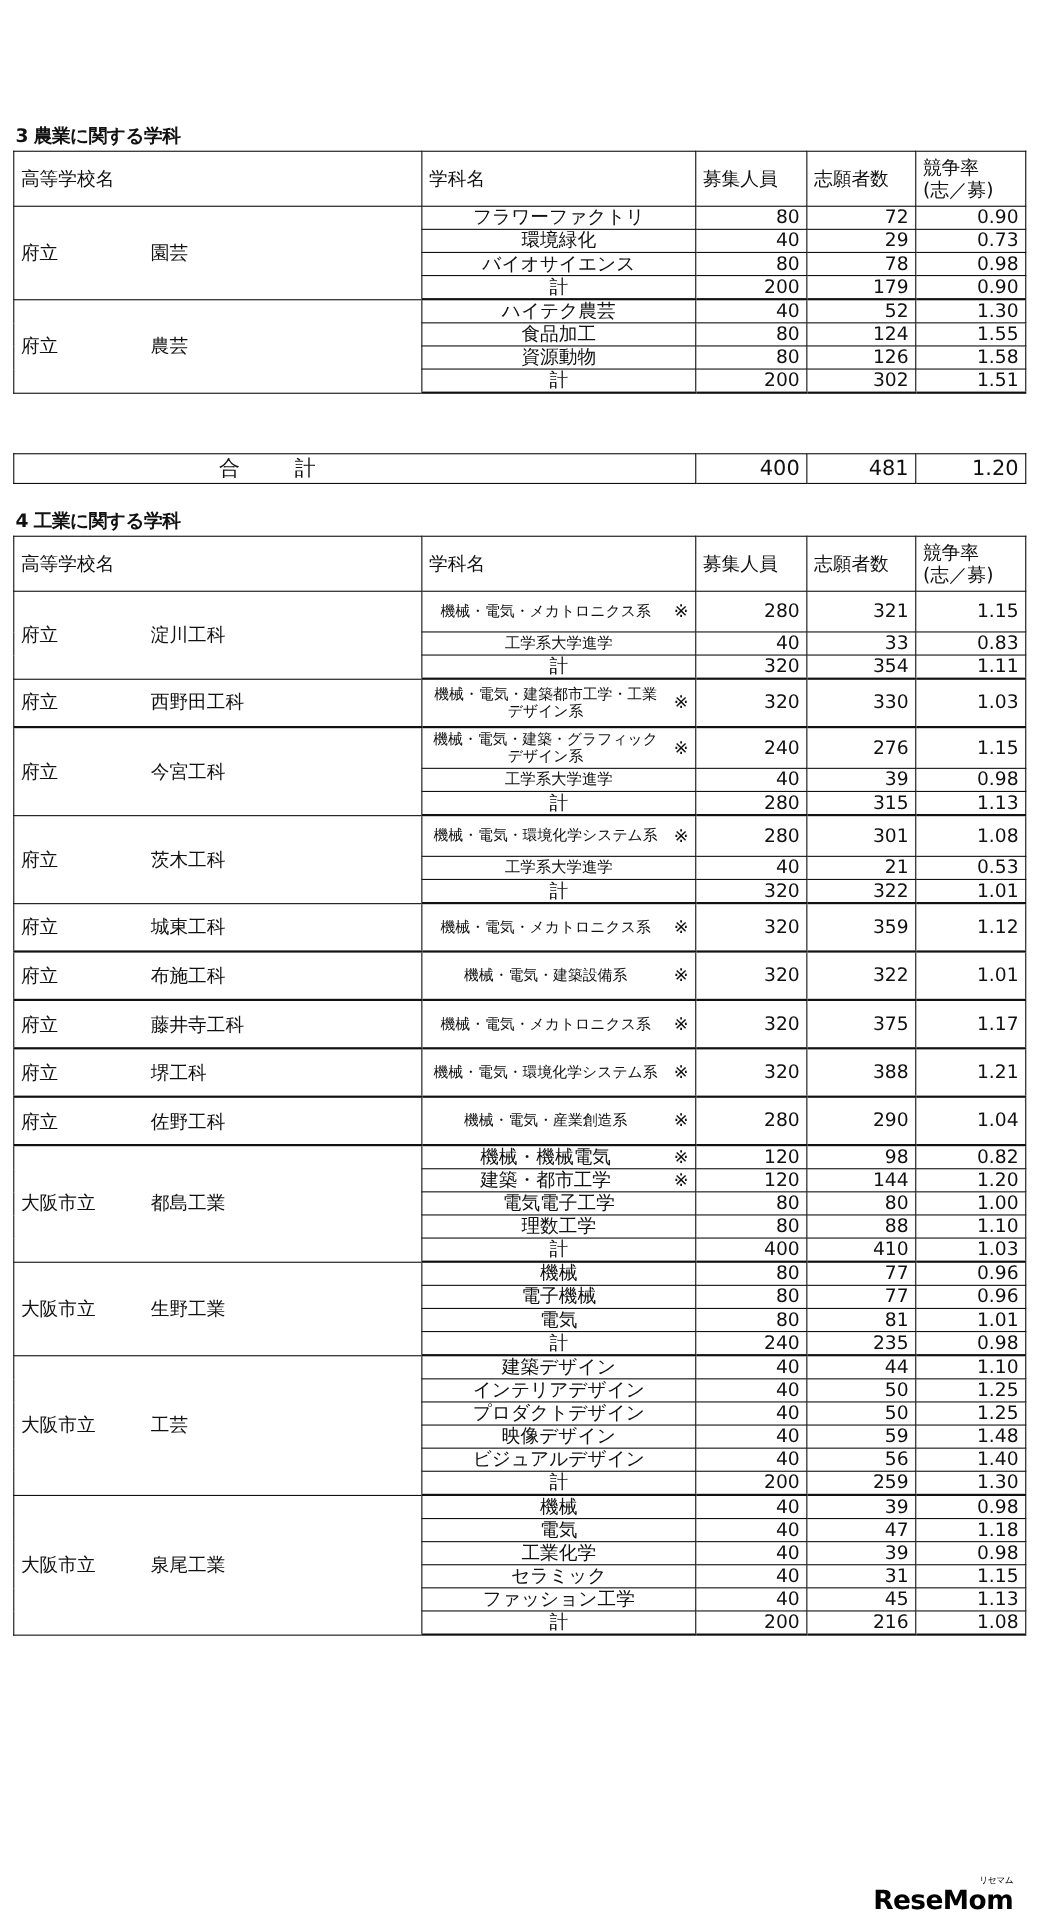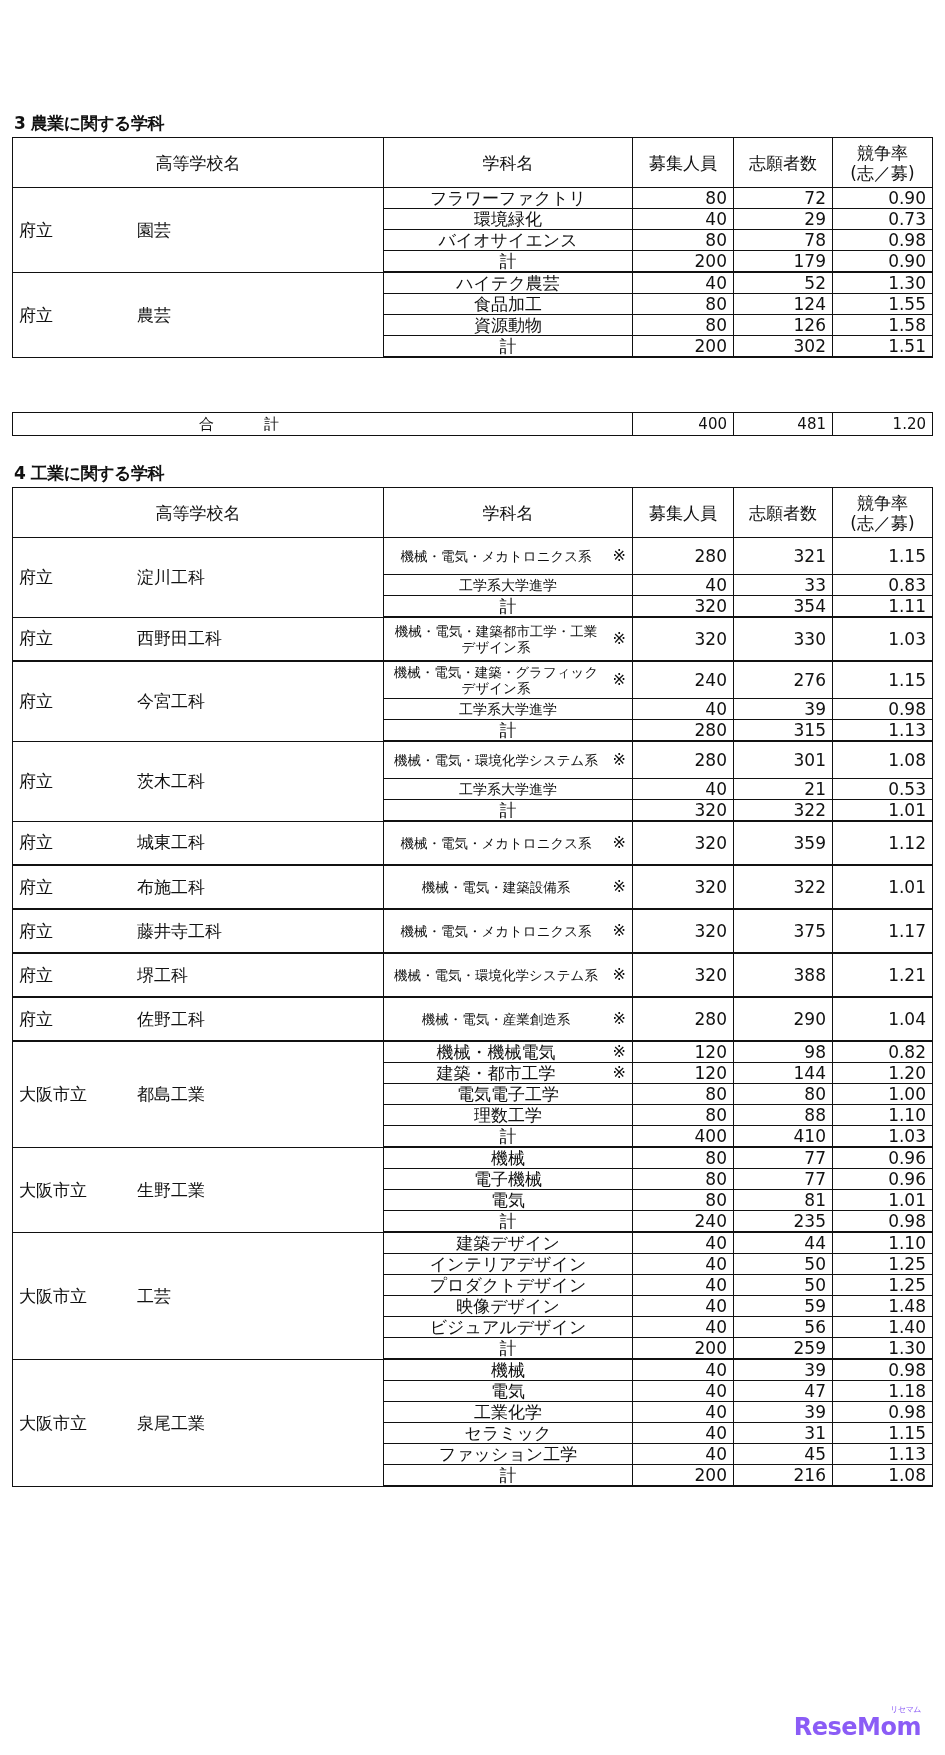--- a/index.html
+++ b/index.html
@@ -13,48 +13,48 @@
     letter-spacing: -0.5px;
   }
   table.grid {
     position: absolute; left: 12px; width: 920px;
     border-collapse: collapse; table-layout: fixed;
     font-size: 17px;
   }
   table.grid td, table.grid th {
     border: 1.5px solid #111; padding: 0 6px; overflow: hidden; white-space: nowrap;
   }
-  table.grid th { font-weight: normal; text-align: center; line-height: 20px; }
+  table.grid th { font-weight: normal; text-align: left; line-height: 20px; }
   col.c-school { width: 371px; }
   col.c-dept { width: 249px; }
   col.c-cap { width: 101px; }
   col.c-app { width: 99px; }
   col.c-rate { width: 100px; }
   td.school { vertical-align: middle; border-bottom-width: 2.5px; }
   .owner { display: inline-block; width: 118px; }
   .sname { display: inline-block; }
   td.num { text-align: right; }
   td.dept { text-align: center; padding-left: 3px; }
   td.dept.small { font-size: 13.5px; line-height: 16px; white-space: normal; position: relative; padding-right: 30px; }
   td.dept .mark { position: absolute; right: 6px; top: 50%; transform: translateY(-50%); font-size: 16px; }
   td.dept.sm1 { position: relative; padding-right: 30px; }
   td.total { text-align: center; padding-left: 60px; }
   tr.h22 td { height: 20px; line-height: 20px; }
   tr.h36 td { height: 36px; }
   tr.h44 td { height: 42px; }
   tr.last td { border-bottom-width: 2.5px; }
-  table.sumrow { position: absolute; left: 12px; top: 412px; width: 920px; border-collapse: collapse; table-layout: fixed; font-size: 15px; }
+  table.sumrow { position: absolute; left: 12px; top: 412px; width: 920px; border-collapse: collapse; table-layout: fixed; font-size: 19px; }
   table.sumrow td { border: 1.5px solid #111; height: 22px; padding: 0 6px; }
   table.sumrow td.label { text-align: center; letter-spacing: 0; }
   .sum-label-a { display: inline-block; margin-left: 180px; }
   .sum-label-b { display: inline-block; margin-left: 50px; }
   .watermark {
     position: absolute; right: 24px; bottom: 14px;
     font-family: "DejaVu Sans", sans-serif; font-weight: bold; font-size: 24px;
-    color: #8b5cf6; letter-spacing: -0.5px; text-align: right;
+    color: #000000; letter-spacing: -0.5px; text-align: right;
   }
   .watermark small { position: absolute; right: 0; top: -9px; font-size: 8px; font-weight: normal; }
 </style>
 </head>
 <body>
 
 <div class="section-title" style="top:112px;">3 農業に関する学科</div>
 
 <table class="grid" style="top:137px;">
   <colgroup>

